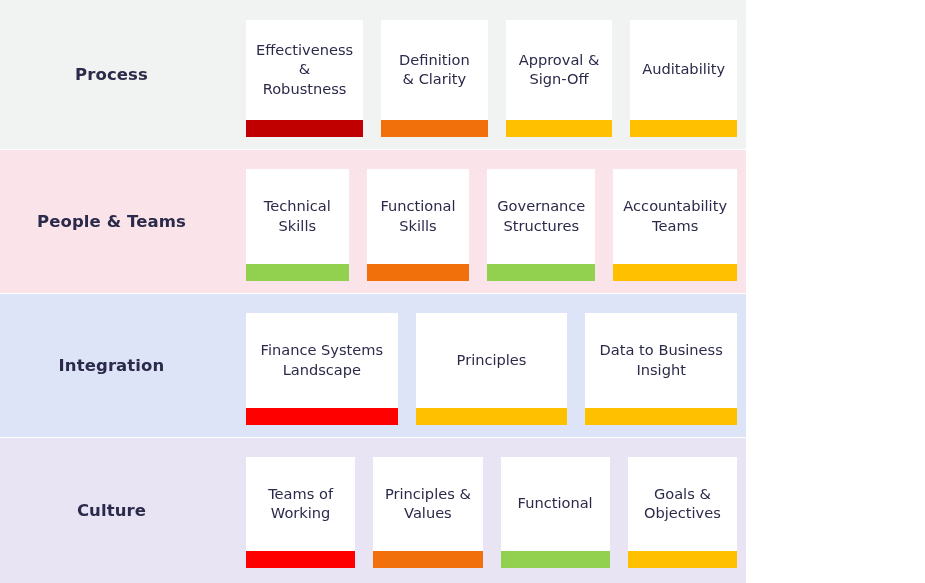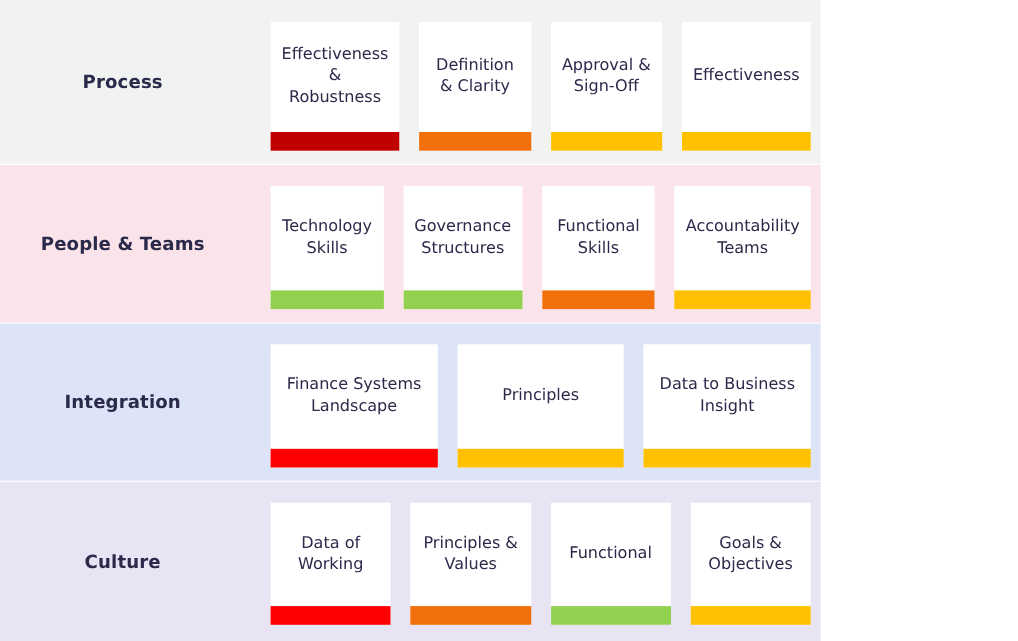--- a/index.html
+++ b/index.html
@@ -138,121 +138,121 @@
           <div class="card">
             <div class="card-body">
               <div class="card-title">Approval &amp; Sign-Off</div>
             </div>
             <div class="card-status" style="background: rgb(255, 192, 0);"></div>
           </div>
         </div>
         <div class="card-slot">
           <div class="card">
             <div class="card-body">
-              <div class="card-title">Effectiveness</div>
+              <div class="card-title">Auditability</div>
             </div>
             <div class="card-status" style="background: rgb(255, 192, 0);"></div>
           </div>
         </div>
       </div>
     </div>
     <div class="row row-1" style="background: rgb(251, 228, 233);">
       <div class="row-label">
         <div class="row-label-text">People &amp; Teams</div>
       </div>
       <div class="cards">
         <div class="card-slot">
           <div class="card">
             <div class="card-body">
-              <div class="card-title">Technology Skills</div>
+              <div class="card-title">Technical Skills</div>
             </div>
             <div class="card-status" style="background: rgb(146, 208, 80);"></div>
           </div>
         </div>
         <div class="card-slot">
           <div class="card">
             <div class="card-body">
+              <div class="card-title">Functional Skills</div>
+            </div>
+            <div class="card-status" style="background: rgb(242, 112, 12);"></div>
+          </div>
+        </div>
+        <div class="card-slot">
+          <div class="card">
+            <div class="card-body">
               <div class="card-title">Governance Structures</div>
             </div>
             <div class="card-status" style="background: rgb(146, 208, 80);"></div>
           </div>
         </div>
         <div class="card-slot">
           <div class="card">
             <div class="card-body">
-              <div class="card-title">Functional Skills</div>
+              <div class="card-title">Accountability Teams</div>
+            </div>
+            <div class="card-status" style="background: rgb(255, 192, 0);"></div>
+          </div>
+        </div>
+      </div>
+    </div>
+    <div class="row row-2" style="background: rgb(222, 228, 247);">
+      <div class="row-label">
+        <div class="row-label-text">Integration</div>
+      </div>
+      <div class="cards">
+        <div class="card-slot">
+          <div class="card">
+            <div class="card-body">
+              <div class="card-title">Finance Systems Landscape</div>
+            </div>
+            <div class="card-status" style="background: rgb(255, 0, 0);"></div>
+          </div>
+        </div>
+        <div class="card-slot">
+          <div class="card">
+            <div class="card-body">
+              <div class="card-title">Principles</div>
+            </div>
+            <div class="card-status" style="background: rgb(255, 192, 0);"></div>
+          </div>
+        </div>
+        <div class="card-slot">
+          <div class="card">
+            <div class="card-body">
+              <div class="card-title">Data to Business Insight</div>
+            </div>
+            <div class="card-status" style="background: rgb(255, 192, 0);"></div>
+          </div>
+        </div>
+      </div>
+    </div>
+    <div class="row row-3" style="background: rgb(232, 228, 244);">
+      <div class="row-label">
+        <div class="row-label-text">Culture</div>
+      </div>
+      <div class="cards">
+        <div class="card-slot">
+          <div class="card">
+            <div class="card-body">
+              <div class="card-title">Teams of Working</div>
+            </div>
+            <div class="card-status" style="background: rgb(255, 0, 0);"></div>
+          </div>
+        </div>
+        <div class="card-slot">
+          <div class="card">
+            <div class="card-body">
+              <div class="card-title">Principles &amp; Values</div>
             </div>
             <div class="card-status" style="background: rgb(242, 112, 12);"></div>
           </div>
         </div>
         <div class="card-slot">
           <div class="card">
             <div class="card-body">
-              <div class="card-title">Accountability Teams</div>
-            </div>
-            <div class="card-status" style="background: rgb(255, 192, 0);"></div>
-          </div>
-        </div>
-      </div>
-    </div>
-    <div class="row row-2" style="background: rgb(222, 228, 247);">
-      <div class="row-label">
-        <div class="row-label-text">Integration</div>
-      </div>
-      <div class="cards">
-        <div class="card-slot">
-          <div class="card">
-            <div class="card-body">
-              <div class="card-title">Finance Systems Landscape</div>
-            </div>
-            <div class="card-status" style="background: rgb(255, 0, 0);"></div>
-          </div>
-        </div>
-        <div class="card-slot">
-          <div class="card">
-            <div class="card-body">
-              <div class="card-title">Principles</div>
-            </div>
-            <div class="card-status" style="background: rgb(255, 192, 0);"></div>
-          </div>
-        </div>
-        <div class="card-slot">
-          <div class="card">
-            <div class="card-body">
-              <div class="card-title">Data to Business Insight</div>
-            </div>
-            <div class="card-status" style="background: rgb(255, 192, 0);"></div>
-          </div>
-        </div>
-      </div>
-    </div>
-    <div class="row row-3" style="background: rgb(232, 228, 244);">
-      <div class="row-label">
-        <div class="row-label-text">Culture</div>
-      </div>
-      <div class="cards">
-        <div class="card-slot">
-          <div class="card">
-            <div class="card-body">
-              <div class="card-title">Data of Working</div>
-            </div>
-            <div class="card-status" style="background: rgb(255, 0, 0);"></div>
-          </div>
-        </div>
-        <div class="card-slot">
-          <div class="card">
-            <div class="card-body">
-              <div class="card-title">Principles &amp; Values</div>
-            </div>
-            <div class="card-status" style="background: rgb(242, 112, 12);"></div>
-          </div>
-        </div>
-        <div class="card-slot">
-          <div class="card">
-            <div class="card-body">
               <div class="card-title">Functional</div>
             </div>
             <div class="card-status" style="background: rgb(146, 208, 80);"></div>
           </div>
         </div>
         <div class="card-slot">
           <div class="card">
             <div class="card-body">
               <div class="card-title">Goals &amp; Objectives</div>
             </div>

